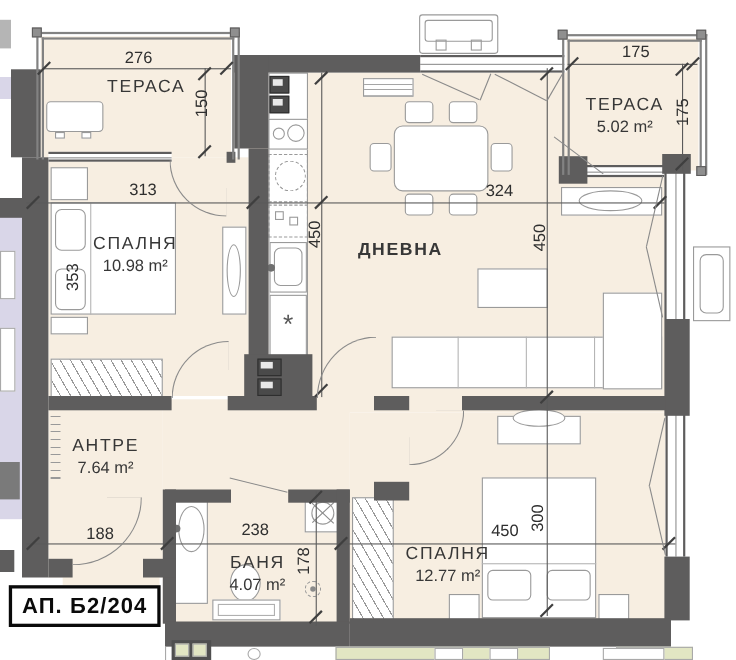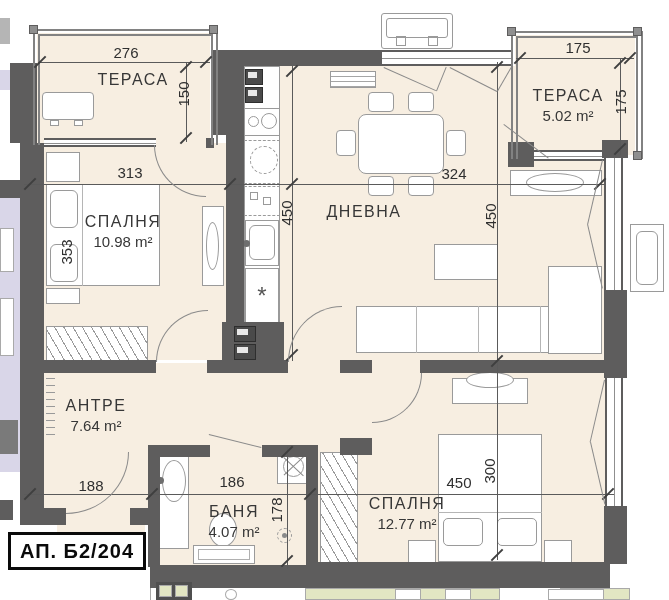--- a/index.html
+++ b/index.html
@@ -240,33 +240,33 @@
   <div class="dimtxt" style="left:101px;top:44px;width:50px;">276</div>
   <div class="dimtxt vrot" style="left:164px;top:85px;width:40px;">150</div>
   <div class="dimtxt" style="left:105px;top:164px;width:50px;">313</div>
   <div class="dimtxt vrot" style="left:47px;top:243px;width:40px;">353</div>
   <div class="dimtxt" style="left:429px;top:165px;width:50px;">324</div>
   <div class="dimtxt vrot" style="left:267px;top:204px;width:40px;">450</div>
   <div class="dimtxt vrot" style="left:471px;top:207px;width:40px;">450</div>
   <div class="dimtxt" style="left:553px;top:39px;width:50px;">175</div>
   <div class="dimtxt vrot" style="left:601px;top:93px;width:40px;">175</div>
   <div class="dimtxt" style="left:66px;top:477px;width:50px;">188</div>
-  <div class="dimtxt" style="left:207px;top:473px;width:50px;">186</div>
+  <div class="dimtxt" style="left:207px;top:473px;width:50px;">238</div>
   <div class="dimtxt vrot" style="left:257px;top:501px;width:40px;">178</div>
   <div class="dimtxt" style="left:434px;top:474px;width:50px;">450</div>
   <div class="dimtxt vrot" style="left:470px;top:462px;width:40px;">300</div>
 
   <div class="roomlbl" style="left:83px;top:70px;width:100px;">
     <div class="rname">ТЕРАСА</div>
   </div>
   <div class="roomlbl" style="left:78px;top:212px;width:90px;">
     <div class="rname">СПАЛНЯ</div>
     <div class="rarea">10.98 m²</div>
   </div>
-  <div class="roomlbl" style="left:318px;top:202px;width:92px;">
+  <div class="roomlbl" style="left:318px;top:218px;width:92px;font-weight:bold;">
     <div class="rname">ДНЕВНА</div>
   </div>
   <div class="roomlbl" style="left:518px;top:86px;width:100px;">
     <div class="rname">ТЕРАСА</div>
     <div class="rarea">5.02 m²</div>
   </div>
   <div class="roomlbl" style="left:46px;top:396px;width:100px;">
     <div class="rname">АНТРЕ</div>
     <div class="rarea">7.64 m²</div>
   </div>

